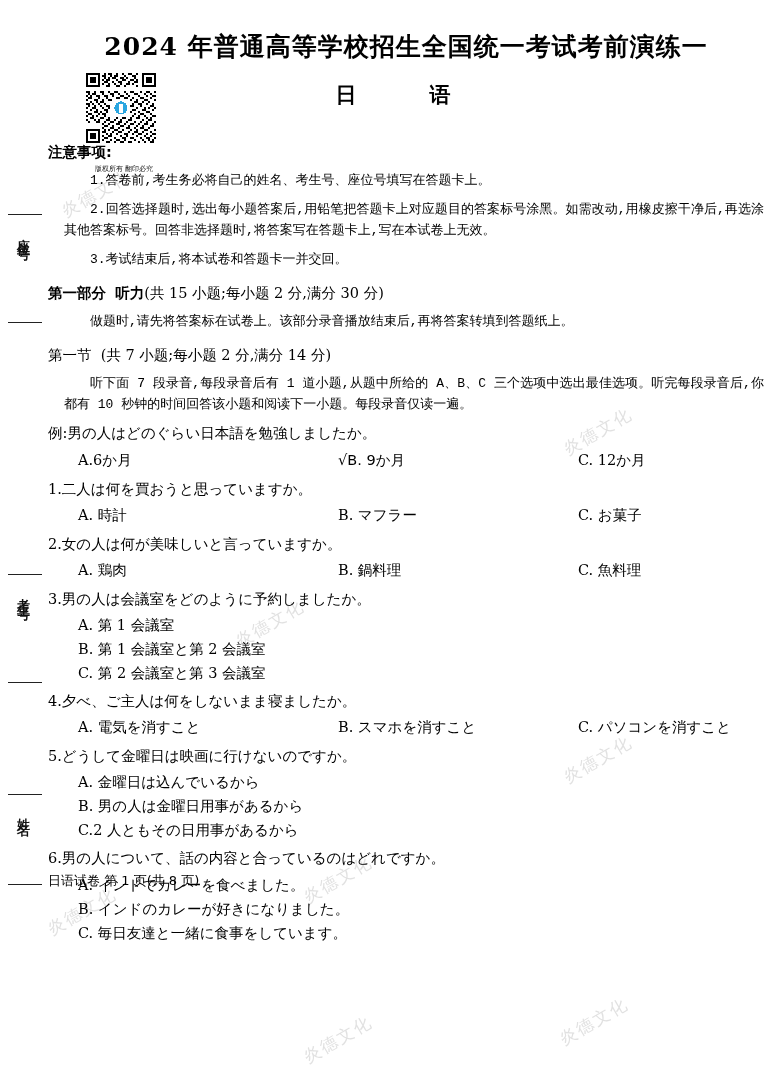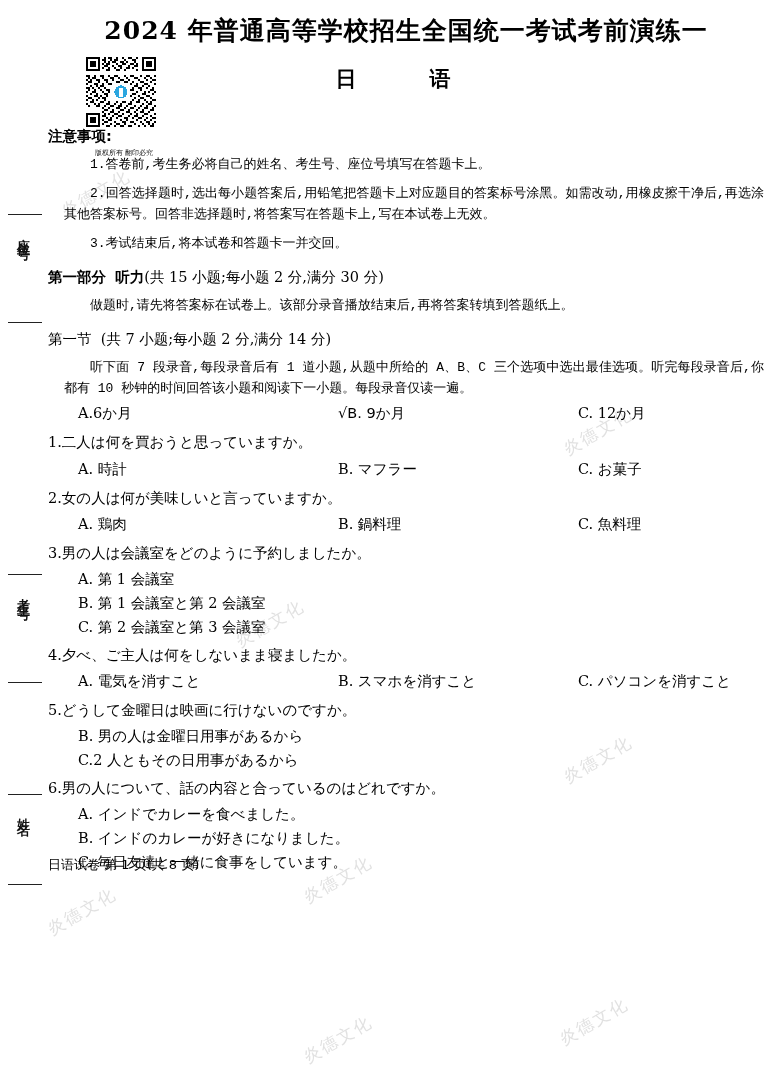--- a/index.html
+++ b/index.html
@@ -41,21 +41,21 @@
     position:absolute;
     left:8px;
     width:34px;
     height:0;
     border-top:1px solid #222;
   }
 
   
   .content {
     position:absolute;
-    left:48px; top:0;
+    left:48px; top:16px;
     width:716px;
     height:882px;
   }
 
   .doc-title {
     margin-top:14px;
     text-align:center;
     font-size:25px;
     font-weight:bold;
     letter-spacing:1px;
@@ -482,20 +482,21 @@
     <div class="section-head">
       <b>第一部分</b>&nbsp;&nbsp;<b>听力</b><span>(共 15 小题;每小题 2 分,满分 30 分)</span>
     </div>
     <p class="body indent2">做题时,请先将答案标在试卷上。该部分录音播放结束后,再将答案转填到答题纸上。</p>
 
     <div class="section-head">
       <span>第一节</span>&nbsp;&nbsp;<span>(共 7 小题;每小题 2 分,满分 14 分)</span>
     </div>
     <p class="body indent2">听下面 7 段录音,每段录音后有 1 道小题,从题中所给的 A、B、C 三个选项中选出最佳选项。听完每段录音后,你都有 10 秒钟的时间回答该小题和阅读下一小题。每段录音仅读一遍。</p>
 
+    <div class="q">例:男の人はどのぐらい日本語を勉強しましたか。</div>
     <div class="opts">
       <span class="o oA">A.6か月</span>
       <span class="o oB check">√B. 9か月</span>
       <span class="o oC">C. 12か月</span>
     </div>
 
     <div class="q">1.二人は何を買おうと思っていますか。</div>
     <div class="opts">
       <span class="o oA">A. 時計</span>
       <span class="o oB">B. マフラー</span>
@@ -515,20 +516,21 @@
     <div class="opt-line">C. 第 2 会議室と第 3 会議室</div>
 
     <div class="q">4.夕べ、ご主人は何をしないまま寝ましたか。</div>
     <div class="opts">
       <span class="o oA">A. 電気を消すこと</span>
       <span class="o oB">B. スマホを消すこと</span>
       <span class="o oC">C. パソコンを消すこと</span>
     </div>
 
     <div class="q">5.どうして金曜日は映画に行けないのですか。</div>
+    <div class="opt-line">A. 金曜日は込んでいるから</div>
     <div class="opt-line">B. 男の人は金曜日用事があるから</div>
     <div class="opt-line">C.2 人ともその日用事があるから</div>
 
     <div class="q">6.男の人について、話の内容と合っているのはどれですか。</div>
     <div class="opt-line">A. インドでカレーを食べました。</div>
     <div class="opt-line">B. インドのカレーが好きになりました。</div>
     <div class="opt-line">C. 毎日友達と一緒に食事をしています。</div>
 
     <div class="footer">日语试卷  第 1 页(共 8 页)</div>
   </div>

